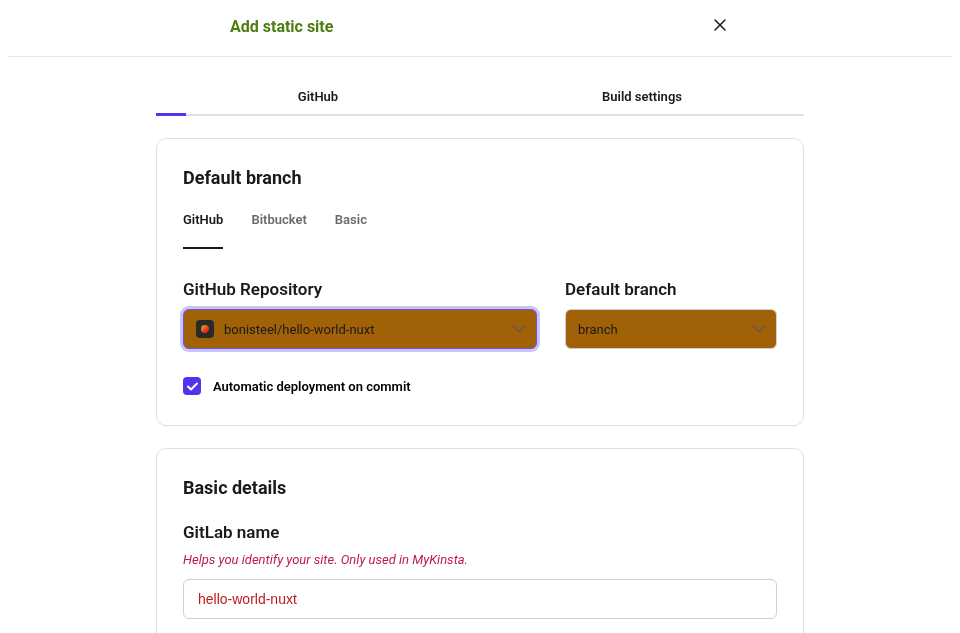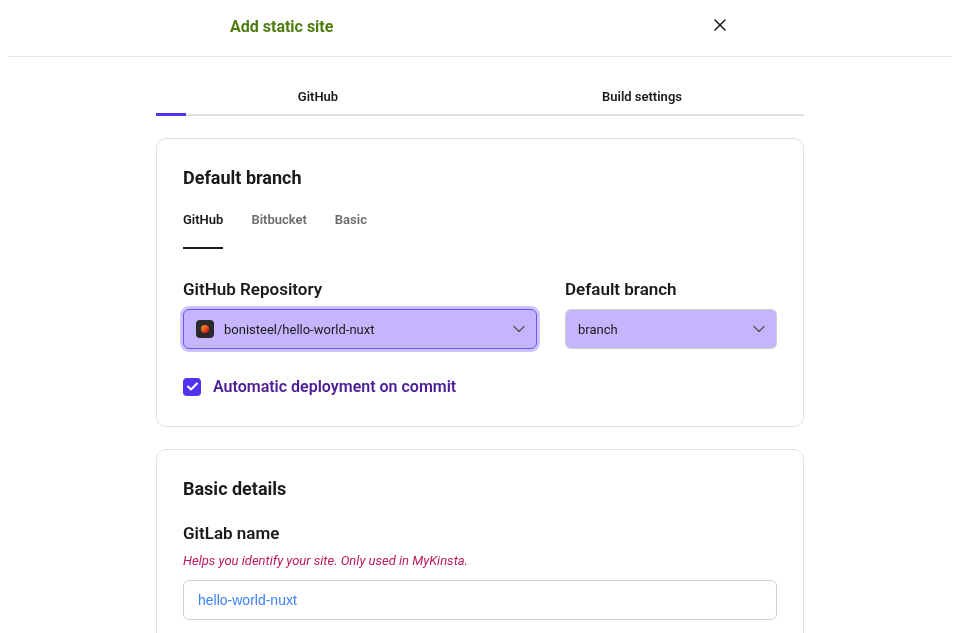--- a/index.html
+++ b/index.html
@@ -124,21 +124,21 @@
       position: relative;
     }
     .select-input {
       width: 100%;
       height: 40px;
       border: 1px solid #d0d0d0;
       border-radius: 6px;
       padding: 0 36px 0 12px;
       font-size: 13px;
       color: #1a1a1a;
-      background: #c4b5fd;
+      background: #a16207;
       display: flex;
       align-items: center;
       cursor: pointer;
     }
     .select-input.focused {
       border: 1px solid #6b52f5;
       box-shadow: 0 0 0 3px rgba(107, 82, 245, 0.35);
     }
     .select-input .avatar {
       width: 18px;
@@ -180,39 +180,39 @@
       background: #5333ed;
       display: flex;
       align-items: center;
       justify-content: center;
       cursor: pointer;
     }
     .checkbox svg {
       display: block;
     }
     .checkbox-label {
-      font-size: 16px;
+      font-size: 13px;
       font-weight: 600;
-      color: #4c1d95;
+      color: #000000;
     }
     .field-help {
       font-size: 13px;
       color: #be185d;
       margin-top: 0;
       margin-bottom: 12px;
       font-style: italic;
     }
     .text-input {
       width: 100%;
       height: 40px;
       border: 1px solid #d0d0d0;
       border-radius: 6px;
       padding: 0 14px;
       font-size: 14px;
-      color: #3b82f6;
+      color: #b91c1c;
       background: #fff;
     }
   </style>
 </head>
 <body>
 
 <div class="header">
   <div class="header-inner">
     <h1 class="header-title">Add static site</h1>
     <button class="close-btn">

